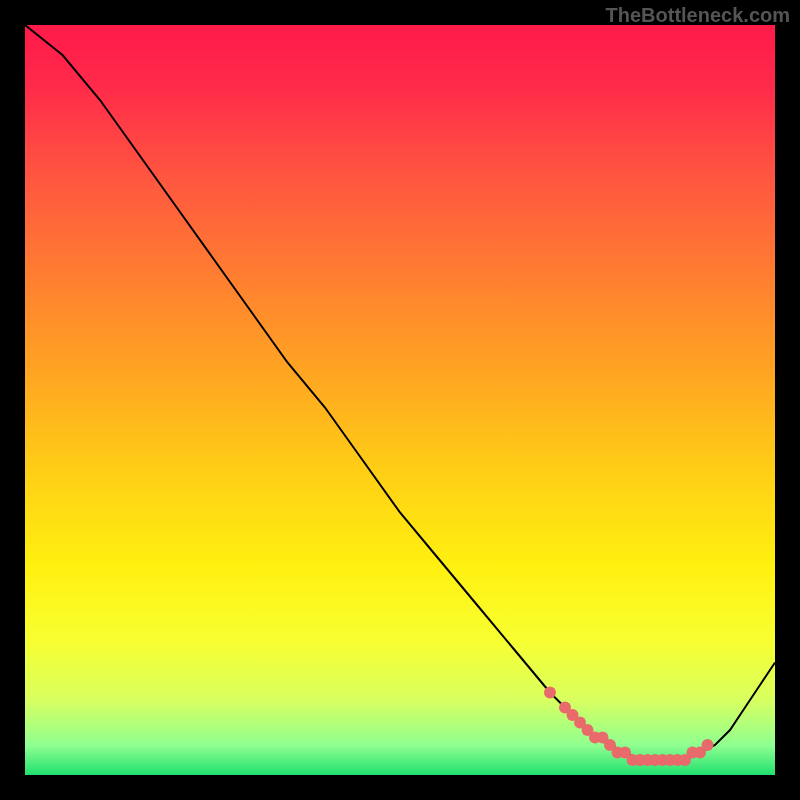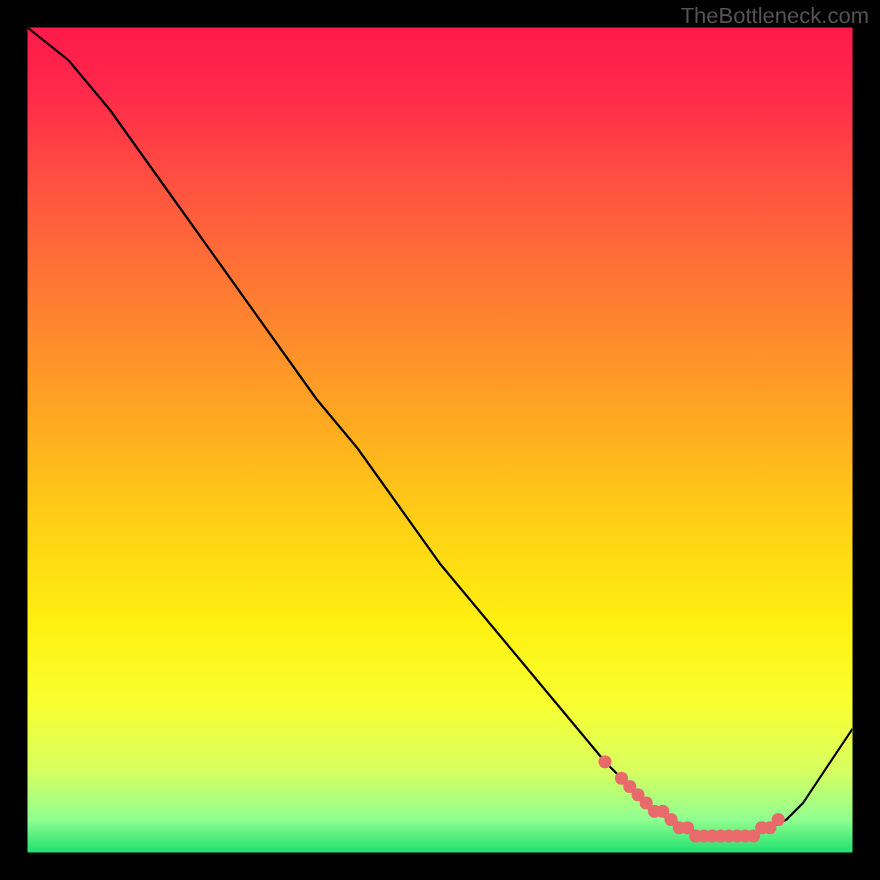--- a/index.html
+++ b/index.html
@@ -10,21 +10,21 @@
     position: relative;
     font-family: Arial, sans-serif;
     overflow: hidden;
   }
   .watermark {
     position: absolute;
     top: 4px;
     right: 10px;
     color: #555;
     font-size: 20px;
-    font-weight: 400;
+    font-weight: 700;
     z-index: 10;
   }
   .plot-container {
     position: absolute;
     left: 25px;
     top: 25px;
     width: 750px;
     height: 750px;
     background: linear-gradient(to bottom,
       #ff1a4a 0%,

